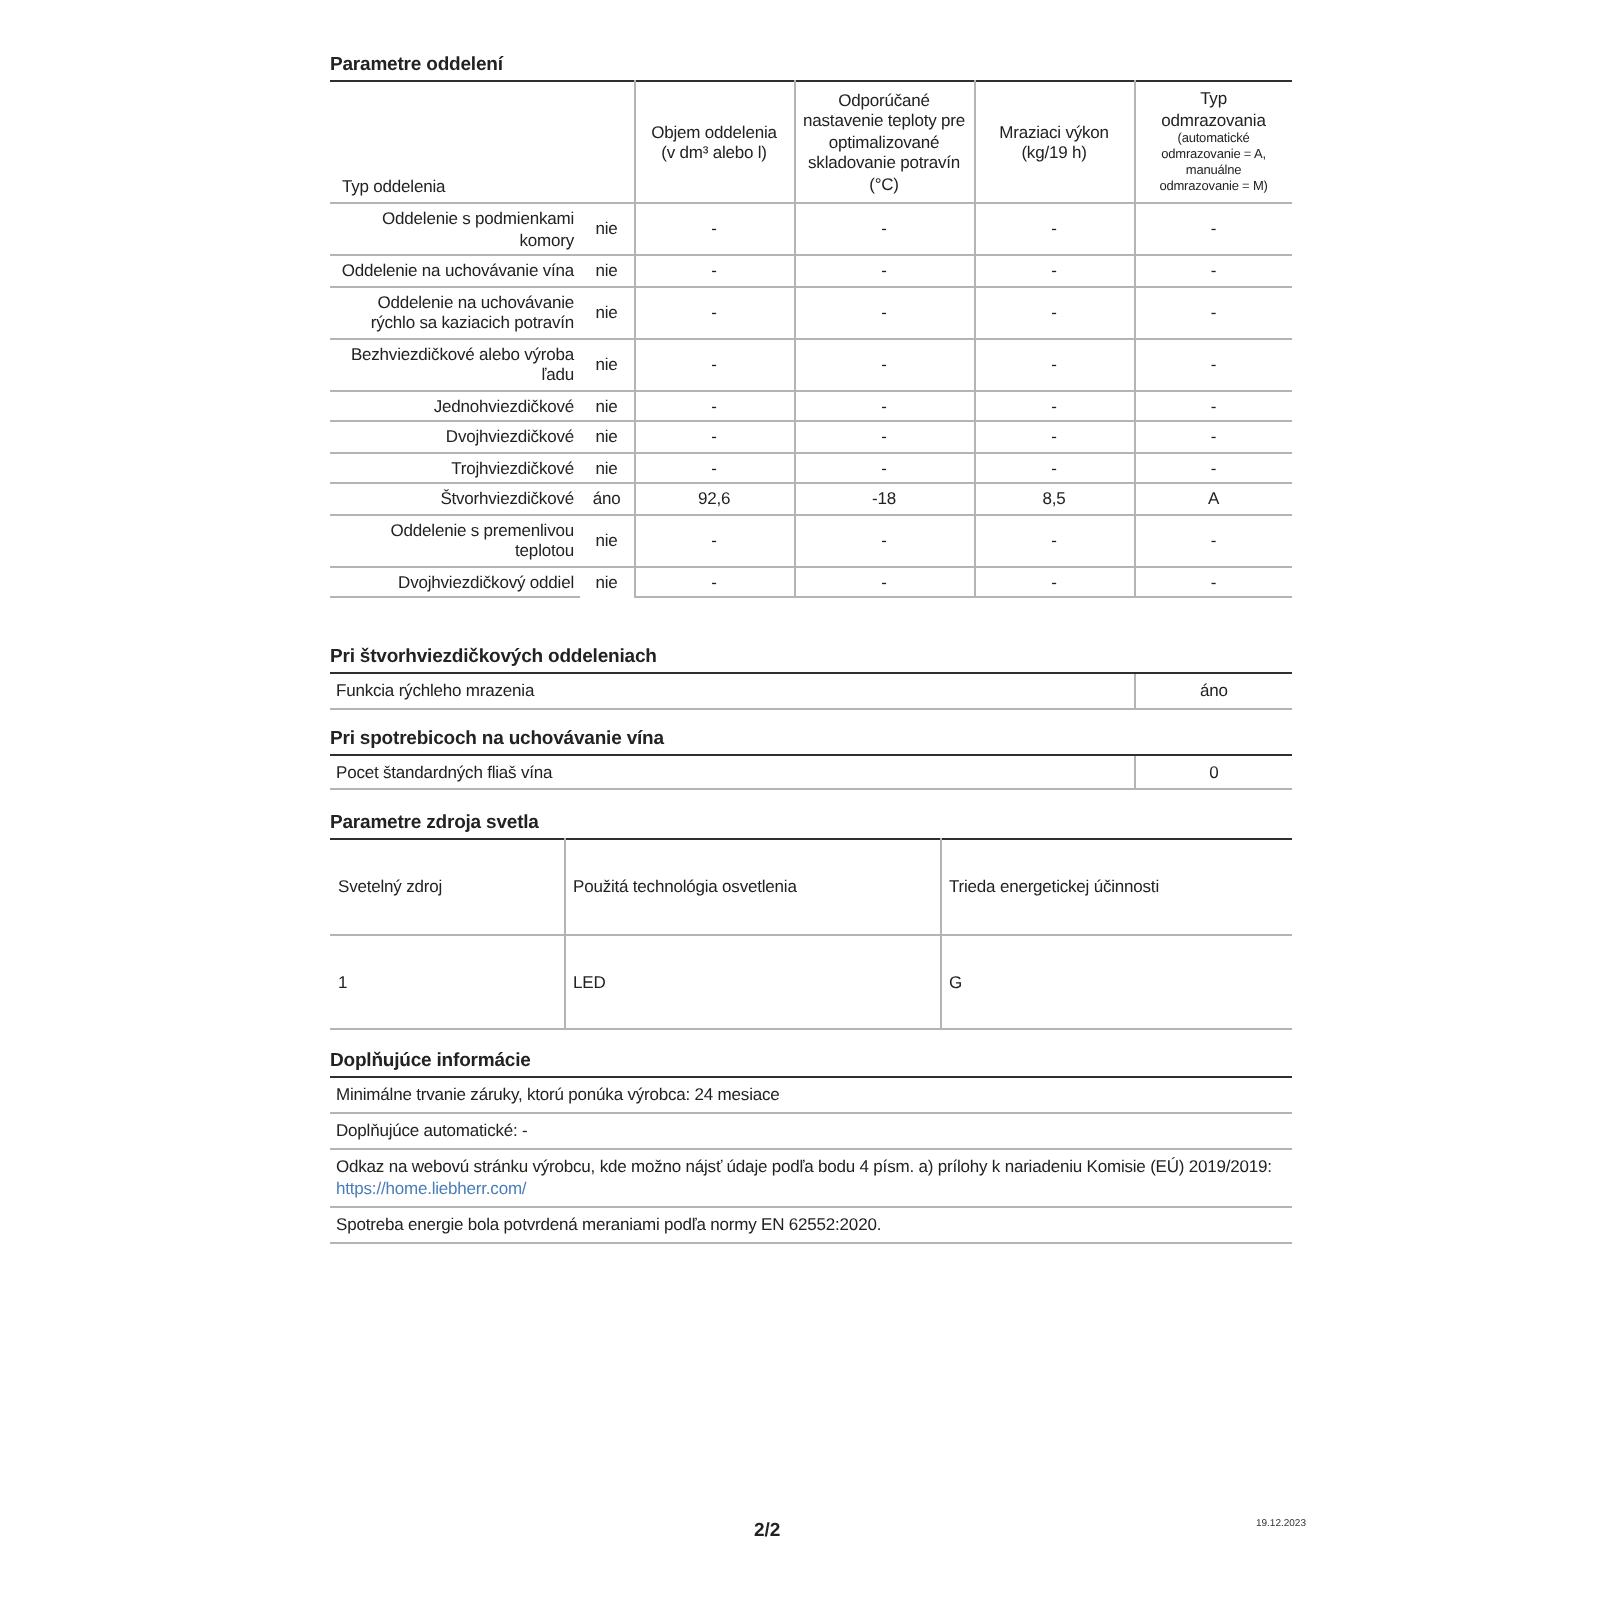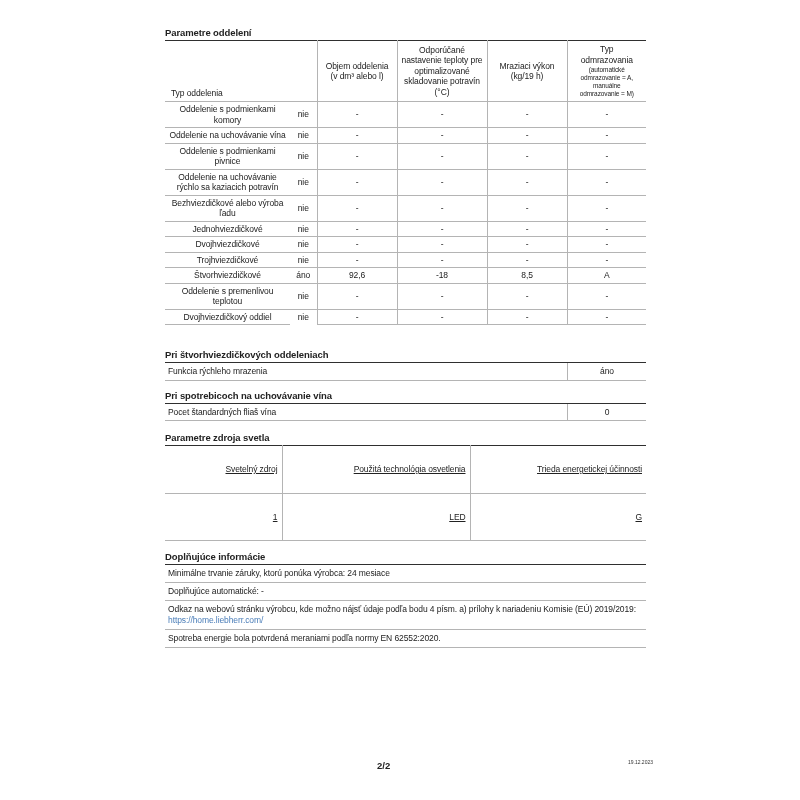--- a/index.html
+++ b/index.html
@@ -19,41 +19,41 @@
   table { border-collapse: collapse; table-layout: fixed; width: 481px; }
   table.cmp, table.light { border-top: 1px solid #2f2f2f; }
 
   .cmp th, .cmp td {
     font-size: 8.5px; line-height: 10.5px; letter-spacing: -0.1px;
     border-bottom: 1px solid #b4b4b4; font-weight: normal;
   }
   .cmp th { text-align: center; vertical-align: middle; padding: 3px 4px; height: 54px; }
   .cmp th.type { vertical-align: bottom; text-align: left; padding: 0 0 3px 6px; }
   .cmp td { vertical-align: middle; padding: 2px 3px; }
-  .cmp td.label { text-align: center; }
+  .cmp td.label { text-align: right; }
   .cmp td.present { text-align: center; padding: 2px 0; }
   .cmp td.val { text-align: center; }
   .cmp .vline { border-left: 1px solid #b4b4b4; }
   .cmp td.no-bottom { border-bottom: none; }
   .dmain { display: block; max-width: 58px; margin: 0 auto; }
   .dnote { display: block; font-size: 6.5px; line-height: 8px; max-width: 62px; margin: 1px auto 0; }
 
   .s2 { margin-top: 24px; }
   .s3 { margin-top: 9px; }
   .mini-row {
     display: flex; border-top: 1px solid #2f2f2f; border-bottom: 1px solid #b4b4b4;
     font-size: 8.5px; line-height: 10.5px; letter-spacing: -0.1px;
   }
   .mini-label { width: 402px; padding: 3px; }
   .mini-value { width: 79px; border-left: 1px solid #b4b4b4; text-align: center; padding: 3px 0; }
 
   .s4 { margin-top: 11px; }
   .light th, .light td {
     font-size: 8.5px; line-height: 10.5px; letter-spacing: -0.1px; font-weight: normal;
-    text-align: right; padding: 18px 4px; border-bottom: 1px solid #b4b4b4; text-decoration: underline;
+    text-align: left; padding: 18px 4px; border-bottom: 1px solid #b4b4b4;
   }
   .light .vline { border-left: 1px solid #b4b4b4; }
 
   .s5 { margin-top: 10px; }
   .info-list { border-top: 1px solid #2f2f2f; }
   .info-row {
     border-bottom: 1px solid #b4b4b4; font-size: 8.5px; line-height: 11px;
     padding: 3px; letter-spacing: -0.1px;
   }
   .link { color: #4a7db8; text-decoration: none; }
@@ -106,28 +106,20 @@
           </tr>
           <tr>
             <td class="label">Oddelenie na uchovávanie vína</td>
             <td class="present">nie</td>
             <td class="val vline">-</td>
             <td class="val vline">-</td>
             <td class="val vline">-</td>
             <td class="val vline">-</td>
           </tr>
           <tr>
-            <td class="label">Oddelenie s podmienkami pivnice</td>
-            <td class="present">nie</td>
-            <td class="val vline">-</td>
-            <td class="val vline">-</td>
-            <td class="val vline">-</td>
-            <td class="val vline">-</td>
-          </tr>
-          <tr>
             <td class="label">Oddelenie na uchovávanie rýchlo sa kaziacich potravín</td>
             <td class="present">nie</td>
             <td class="val vline">-</td>
             <td class="val vline">-</td>
             <td class="val vline">-</td>
             <td class="val vline">-</td>
           </tr>
           <tr>
             <td class="label">Bezhviezdičkové alebo výroba ľadu</td>
             <td class="present">nie</td>

